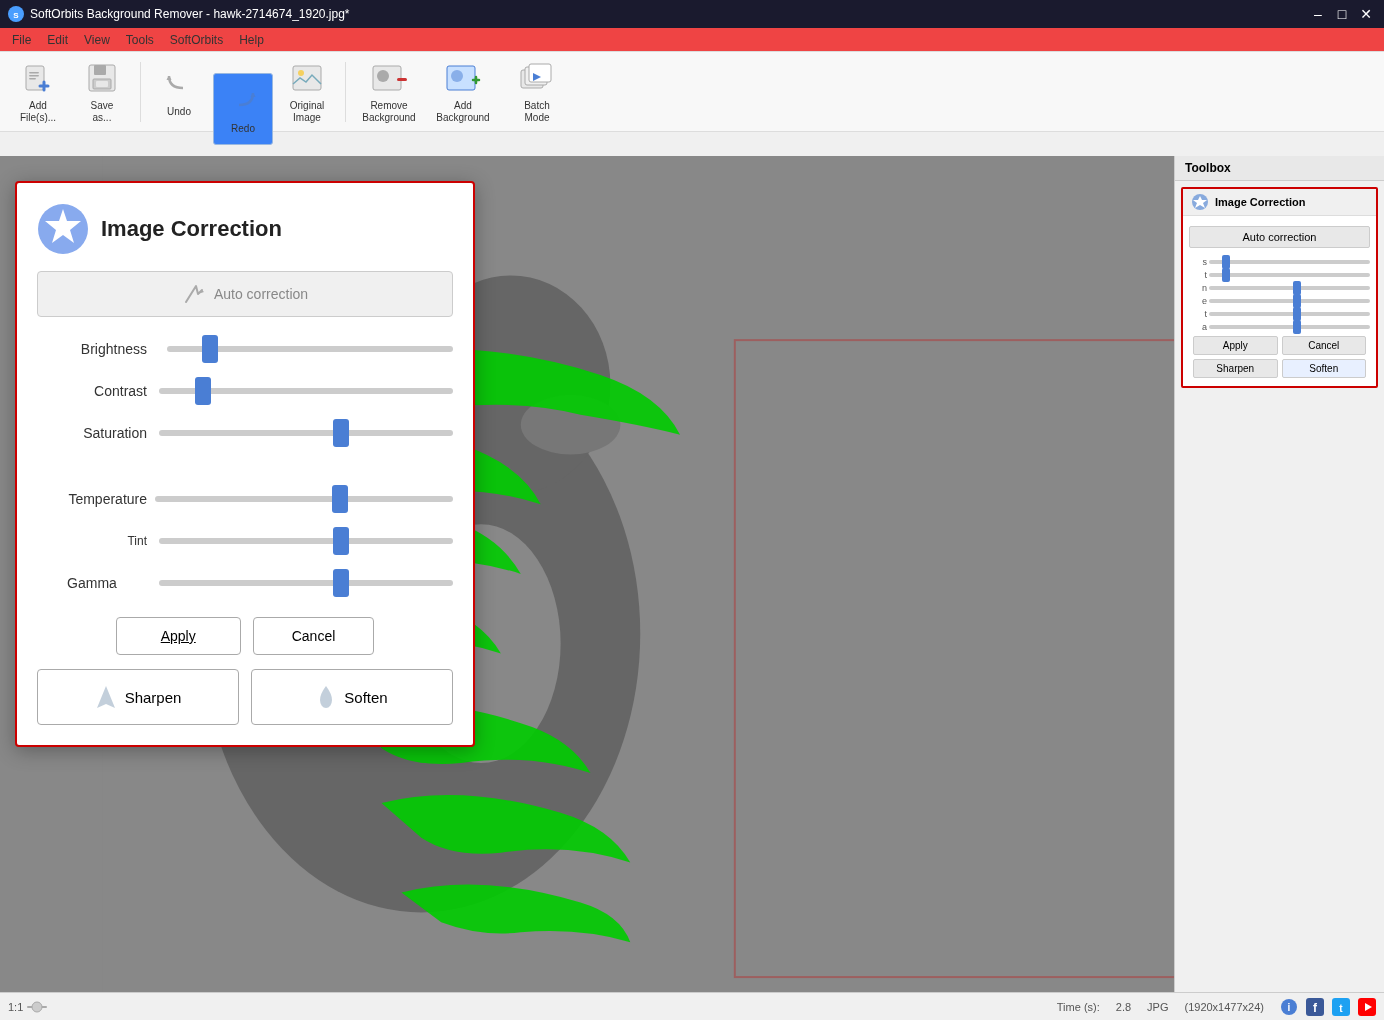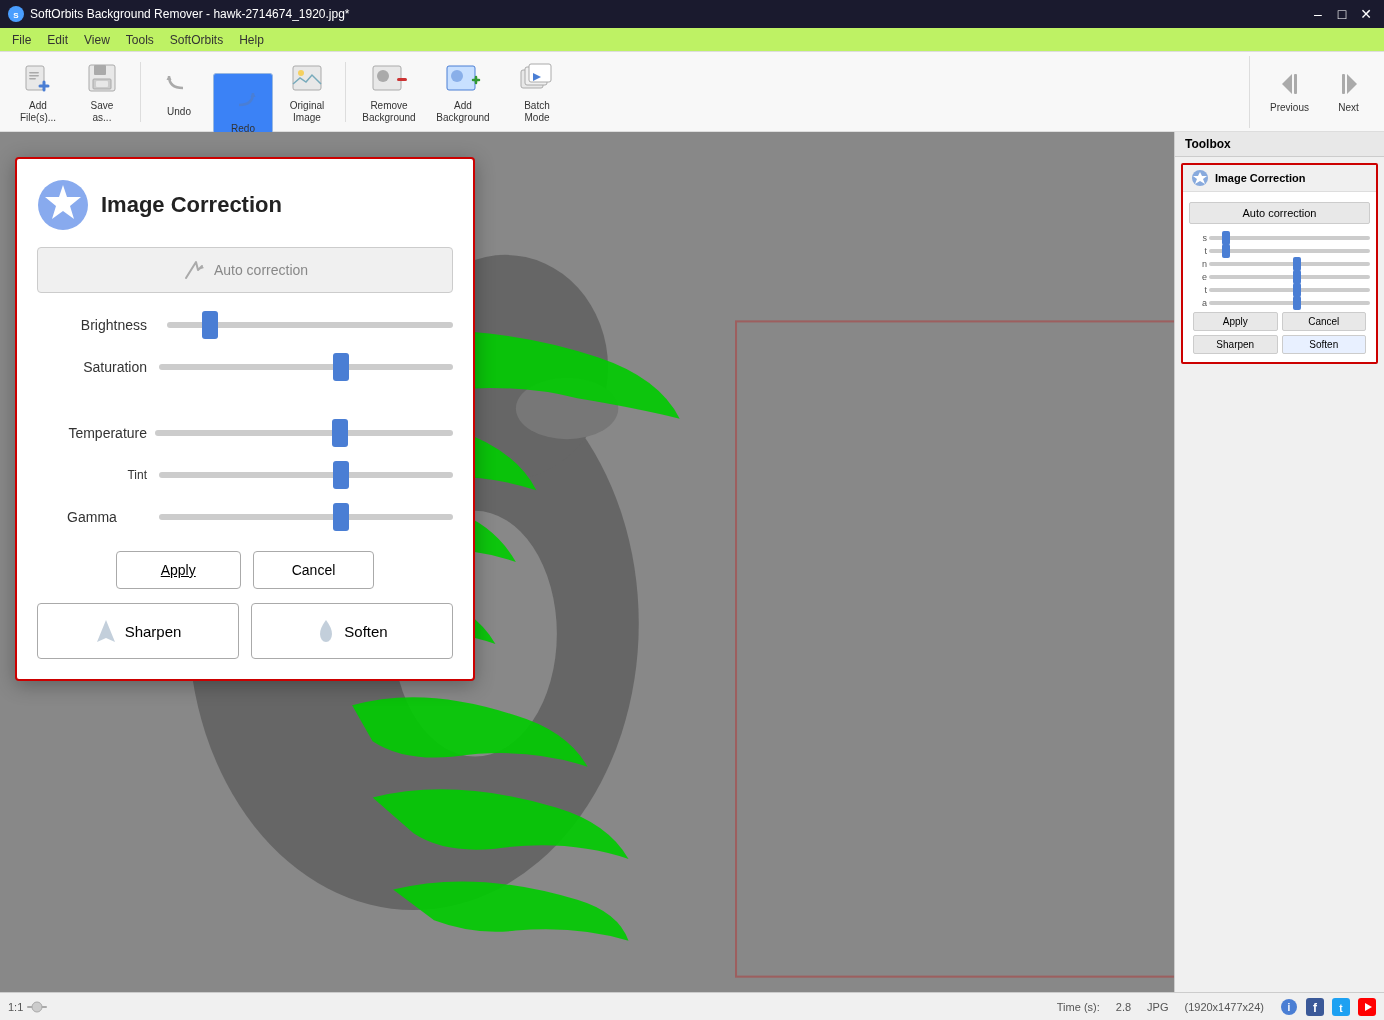--- a/index.html
+++ b/index.html
@@ -16,21 +16,21 @@
       padding: 0 8px;
       font-size: 12px;
     }
     .titlebar-left { display: flex; align-items: center; gap: 6px; }
     .titlebar-icon { width: 16px; height: 16px; background: #4a9eff; border-radius: 50%; display: flex; align-items: center; justify-content: center; font-size: 8px; }
     .titlebar-controls { display: flex; gap: 4px; }
     .titlebar-btn { width: 20px; height: 20px; background: transparent; border: none; color: white; cursor: pointer; font-size: 14px; display: flex; align-items: center; justify-content: center; }
 
     
     .menubar {
-      background: #bef264;
+      background: #ef4444;
       border-bottom: 1px solid #ddd;
       height: 24px;
       display: flex;
       align-items: center;
       padding: 0 4px;
     }
     .menubar-item {
       padding: 2px 8px;
       cursor: pointer;
       font-size: 12px;
@@ -105,20 +105,21 @@
       height: calc(1020px - 28px - 24px - 80px - 28px);
       position: relative;
     }
 
     
     .canvas-area {
       flex: 1;
       background: #888;
       position: relative;
       overflow: hidden;
+      margin-top: 24px;
     }
 
     
     .toolbox-panel {
       border: 2px solid #cc0000;
       background: white;
       border-radius: 2px;
       overflow: hidden;
     }
     .toolbox-panel-header {
@@ -334,36 +335,20 @@
       <svg width="36" height="32" viewBox="0 0 36 32">
         <rect x="2" y="8" width="22" height="18" rx="2" fill="#e8e8e8" stroke="#aaa"></rect>
         <rect x="6" y="5" width="22" height="18" rx="2" fill="#f0f0f0" stroke="#aaa"></rect>
         <rect x="10" y="2" width="22" height="18" rx="2" fill="#fff" stroke="#aaa"></rect>
         <path d="M14 11 L14 19 L22 15 Z" fill="#4a7ed4"></path>
       </svg>
     </div>
     <span class="toolbar-label">Batch<br>Mode</span>
   </div>
 
-  <div class="toolbar-nav-area">
-    <div class="toolbar-nav-btn">
-      <svg width="32" height="28" viewBox="0 0 32 28">
-        <polygon points="18,4 8,14 18,24" fill="#aaa"></polygon>
-        <rect x="20" y="4" width="3" height="20" rx="1" fill="#aaa"></rect>
-      </svg>
-      <span class="toolbar-label">Previous</span>
-    </div>
-    <div class="toolbar-nav-btn">
-      <svg width="32" height="28" viewBox="0 0 32 28">
-        <polygon points="14,4 24,14 14,24" fill="#aaa"></polygon>
-        <rect x="9" y="4" width="3" height="20" rx="1" fill="#aaa"></rect>
-      </svg>
-      <span class="toolbar-label">Next</span>
-    </div>
-  </div>
 </div>
 
 <div class="main-area" style="position:relative;">
 
   <div class="canvas-area">
     
     <svg width="100%" height="100%" viewBox="0 0 1184 840" preserveAspectRatio="xMidYMid meet">
       <rect width="1184" height="840" fill="#888888"></rect>
 
       <ellipse cx="320" cy="480" rx="220" ry="280" fill="#666666"></ellipse>
@@ -488,20 +473,28 @@
 
         <div style="display:flex; align-items:center; margin:14px 0; gap:20px;">
           <span style="width:110px; font-size:14px; color:#333; text-align:right; flex-shrink:0;">Brightness</span>
           <div style="flex:1; position:relative; height:28px; display:flex; align-items:center;">
             <div style="width:100%; height:6px; background:#ccc; border-radius:3px; position:relative;">
               <div style="position:absolute; width:16px; height:28px; background:#4a7ed4; border-radius:3px; top:-11px; left:calc(15% - 8px); cursor:pointer;"></div>
             </div>
           </div>
         </div>
 
+        <div style="display:flex; align-items:center; margin:14px 0; gap:12px;">
+          <span style="width:110px; font-size:14px; color:#333; text-align:right; flex-shrink:0;">Contrast</span>
+          <div style="flex:1; position:relative; height:28px; display:flex; align-items:center;">
+            <div style="width:100%; height:6px; background:#ccc; border-radius:3px; position:relative;">
+              <div style="position:absolute; width:16px; height:28px; background:#4a7ed4; border-radius:3px; top:-11px; left:calc(15% - 8px); cursor:pointer;"></div>
+            </div>
+          </div>
+        </div>
 
         <div style="display:flex; align-items:center; margin:14px 0; gap:12px;">
           <span style="width:110px; font-size:14px; color:#333; text-align:right; flex-shrink:0;">Saturation</span>
           <div style="flex:1; position:relative; height:28px; display:flex; align-items:center;">
             <div style="width:100%; height:6px; background:#ccc; border-radius:3px; position:relative;">
               <div style="position:absolute; width:16px; height:28px; background:#4a7ed4; border-radius:3px; top:-11px; left:calc(62% - 8px); cursor:pointer;"></div>
             </div>
           </div>
         </div>
 

